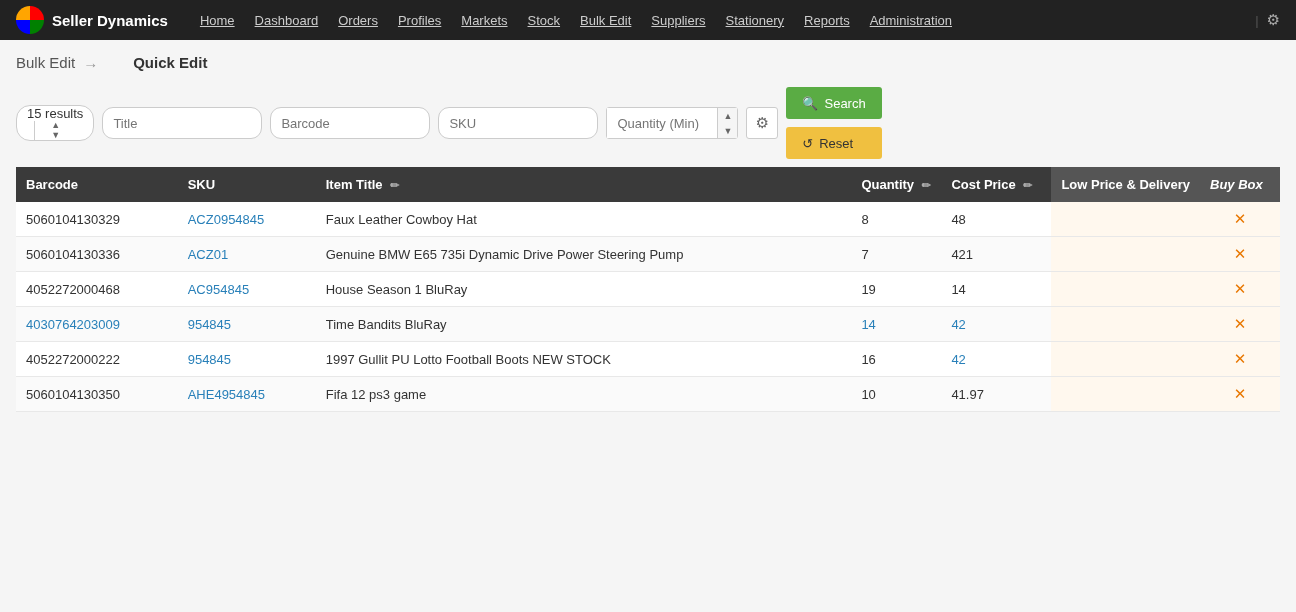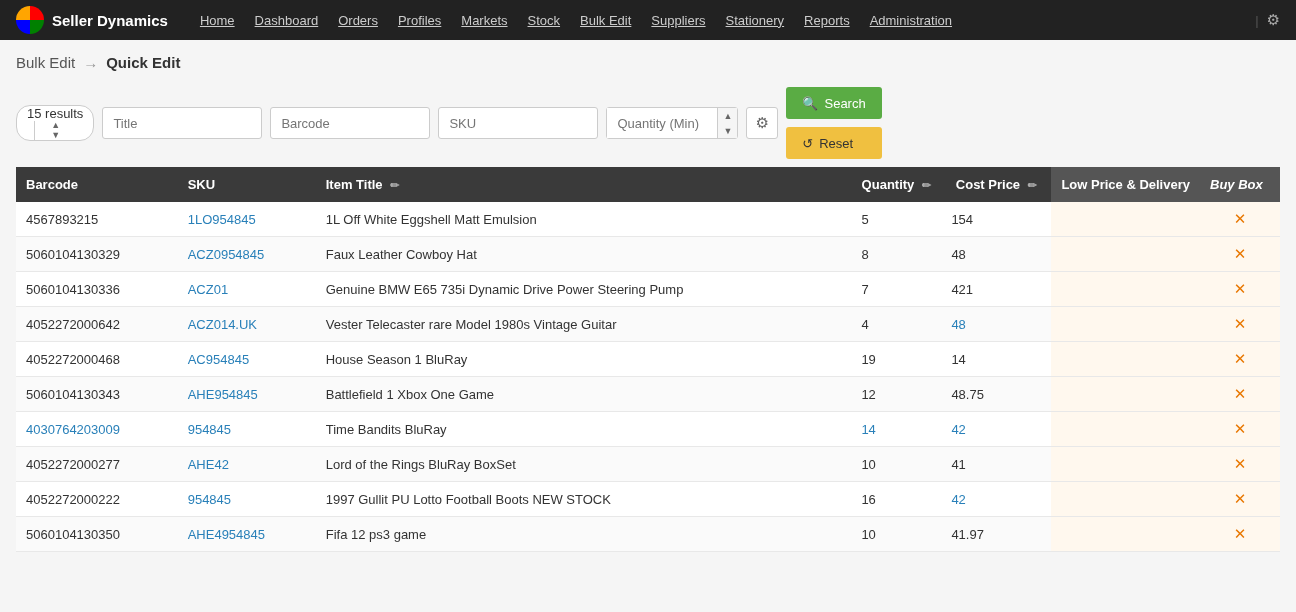--- a/index.html
+++ b/index.html
@@ -55,21 +55,21 @@
     .breadcrumb {
       padding: 14px 16px 8px;
       display: flex;
       align-items: center;
       gap: 8px;
       font-size: 15px;
       color: #555;
     }
     .breadcrumb .bc-link { color: #555; }
     .breadcrumb .bc-arrow { color: #999; }
-    .breadcrumb .bc-current { color: #333; font-weight: 600; }
+    .breadcrumb .bc-current { color: #333; font-weight: 600; margin-left: 27px; }
 
     
     .toolbar {
       padding: 8px 16px;
       display: flex;
       align-items: center;
       gap: 8px;
       flex-wrap: wrap;
     }
     .results-select {
@@ -94,21 +94,21 @@
       flex-direction: column;
       align-items: center;
       justify-content: center;
       cursor: pointer;
       gap: 1px;
     }
     .results-select .dropdown-btn span { font-size: 9px; color: #666; line-height: 1; }
     .filter-input {
       height: 32px;
       border: 1px solid #ccc;
-      border-radius: 3px;
+      border-radius: 11px;
       padding: 0 10px;
       font-size: 13px;
       color: #999;
       background: #fff;
       width: 160px;
     }
     .quantity-wrap {
       display: flex;
       align-items: center;
       border: 1px solid #ccc;
@@ -230,22 +230,22 @@
     .x-icon {
       color: #e87700;
       font-size: 15px;
       cursor: pointer;
     }
 
     
     .col-group-header {
       background: #555;
     }
-    .th-qty { width: 90px; text-align: center; }
-    .th-cost { width: 110px; text-align: center; }
+    .th-qty { width: 90px; }
+    .th-cost { width: 110px; }
     .th-low { width: 130px; }
     .th-buy { width: 80px; font-style: italic; }
   </style>
 </head>
 <body>
 
 <nav class="navbar">
   <div class="brand">
     <div class="brand-logo"></div>
     <span>Seller Dynamics</span>
@@ -313,92 +313,56 @@
         <th>SKU</th>
         <th>Item Title <span class="edit-icon">✏</span></th>
         <th class="th-qty">Quantity <span class="edit-icon">✏</span></th>
         <th class="th-cost">Cost Price <span class="edit-icon">✏</span></th>
         <th class="th-low col-group-header">Low Price &amp; Delivery</th>
         <th class="th-buy col-group-header">Buy Box</th>
       </tr>
     </thead>
     <tbody id="table-body">
         <tr>
-          <td>4567893215</td>
-          <td><a class="td-link">1LO954845</a></td>
-          <td>1L Off White Eggshell Matt Emulsion</td>
-          <td>5</td>
-          <td>154</td>
-          <td style="background: rgb(255, 248, 238);"></td>
-          <td style="background: rgb(255, 248, 238); text-align: center;"><span class="x-icon">✕</span></td>
-        </tr>
-        <tr>
           <td>5060104130329</td>
           <td><a class="td-link">ACZ0954845</a></td>
           <td>Faux Leather Cowboy Hat</td>
           <td>8</td>
           <td>48</td>
           <td style="background: rgb(255, 248, 238);"></td>
           <td style="background: rgb(255, 248, 238); text-align: center;"><span class="x-icon">✕</span></td>
         </tr>
         <tr>
           <td>5060104130336</td>
           <td><a class="td-link">ACZ01</a></td>
           <td>Genuine BMW E65 735i Dynamic Drive Power Steering Pump</td>
           <td>7</td>
           <td>421</td>
           <td style="background: rgb(255, 248, 238);"></td>
           <td style="background: rgb(255, 248, 238); text-align: center;"><span class="x-icon">✕</span></td>
         </tr>
         <tr>
-          <td>4052272000642</td>
-          <td><a class="td-link">ACZ014.UK</a></td>
-          <td>Vester Telecaster rare Model 1980s Vintage Guitar</td>
-          <td>4</td>
-          <td><a class="td-link">48</a></td>
-          <td style="background: rgb(255, 248, 238);"></td>
-          <td style="background: rgb(255, 248, 238); text-align: center;"><span class="x-icon">✕</span></td>
-        </tr>
-        <tr>
           <td>4052272000468</td>
           <td><a class="td-link">AC954845</a></td>
           <td>House Season 1 BluRay</td>
           <td>19</td>
           <td>14</td>
           <td style="background: rgb(255, 248, 238);"></td>
           <td style="background: rgb(255, 248, 238); text-align: center;"><span class="x-icon">✕</span></td>
         </tr>
         <tr>
-          <td>5060104130343</td>
-          <td><a class="td-link">AHE954845</a></td>
-          <td>Battlefield 1 Xbox One Game</td>
-          <td>12</td>
-          <td>48.75</td>
-          <td style="background: rgb(255, 248, 238);"></td>
-          <td style="background: rgb(255, 248, 238); text-align: center;"><span class="x-icon">✕</span></td>
-        </tr>
-        <tr>
           <td><a class="td-link">4030764203009</a></td>
           <td><a class="td-link">954845</a></td>
           <td>Time Bandits BluRay</td>
           <td><a class="td-link">14</a></td>
           <td><a class="td-link">42</a></td>
           <td style="background: rgb(255, 248, 238);"></td>
           <td style="background: rgb(255, 248, 238); text-align: center;"><span class="x-icon">✕</span></td>
         </tr>
         <tr>
-          <td>4052272000277</td>
-          <td><a class="td-link">AHE42</a></td>
-          <td>Lord of the Rings BluRay BoxSet</td>
-          <td>10</td>
-          <td>41</td>
-          <td style="background: rgb(255, 248, 238);"></td>
-          <td style="background: rgb(255, 248, 238); text-align: center;"><span class="x-icon">✕</span></td>
-        </tr>
-        <tr>
           <td>4052272000222</td>
           <td><a class="td-link">954845</a></td>
           <td>1997 Gullit PU Lotto Football Boots NEW STOCK</td>
           <td>16</td>
           <td><a class="td-link">42</a></td>
           <td style="background: rgb(255, 248, 238);"></td>
           <td style="background: rgb(255, 248, 238); text-align: center;"><span class="x-icon">✕</span></td>
         </tr>
         <tr>
           <td>5060104130350</td>

